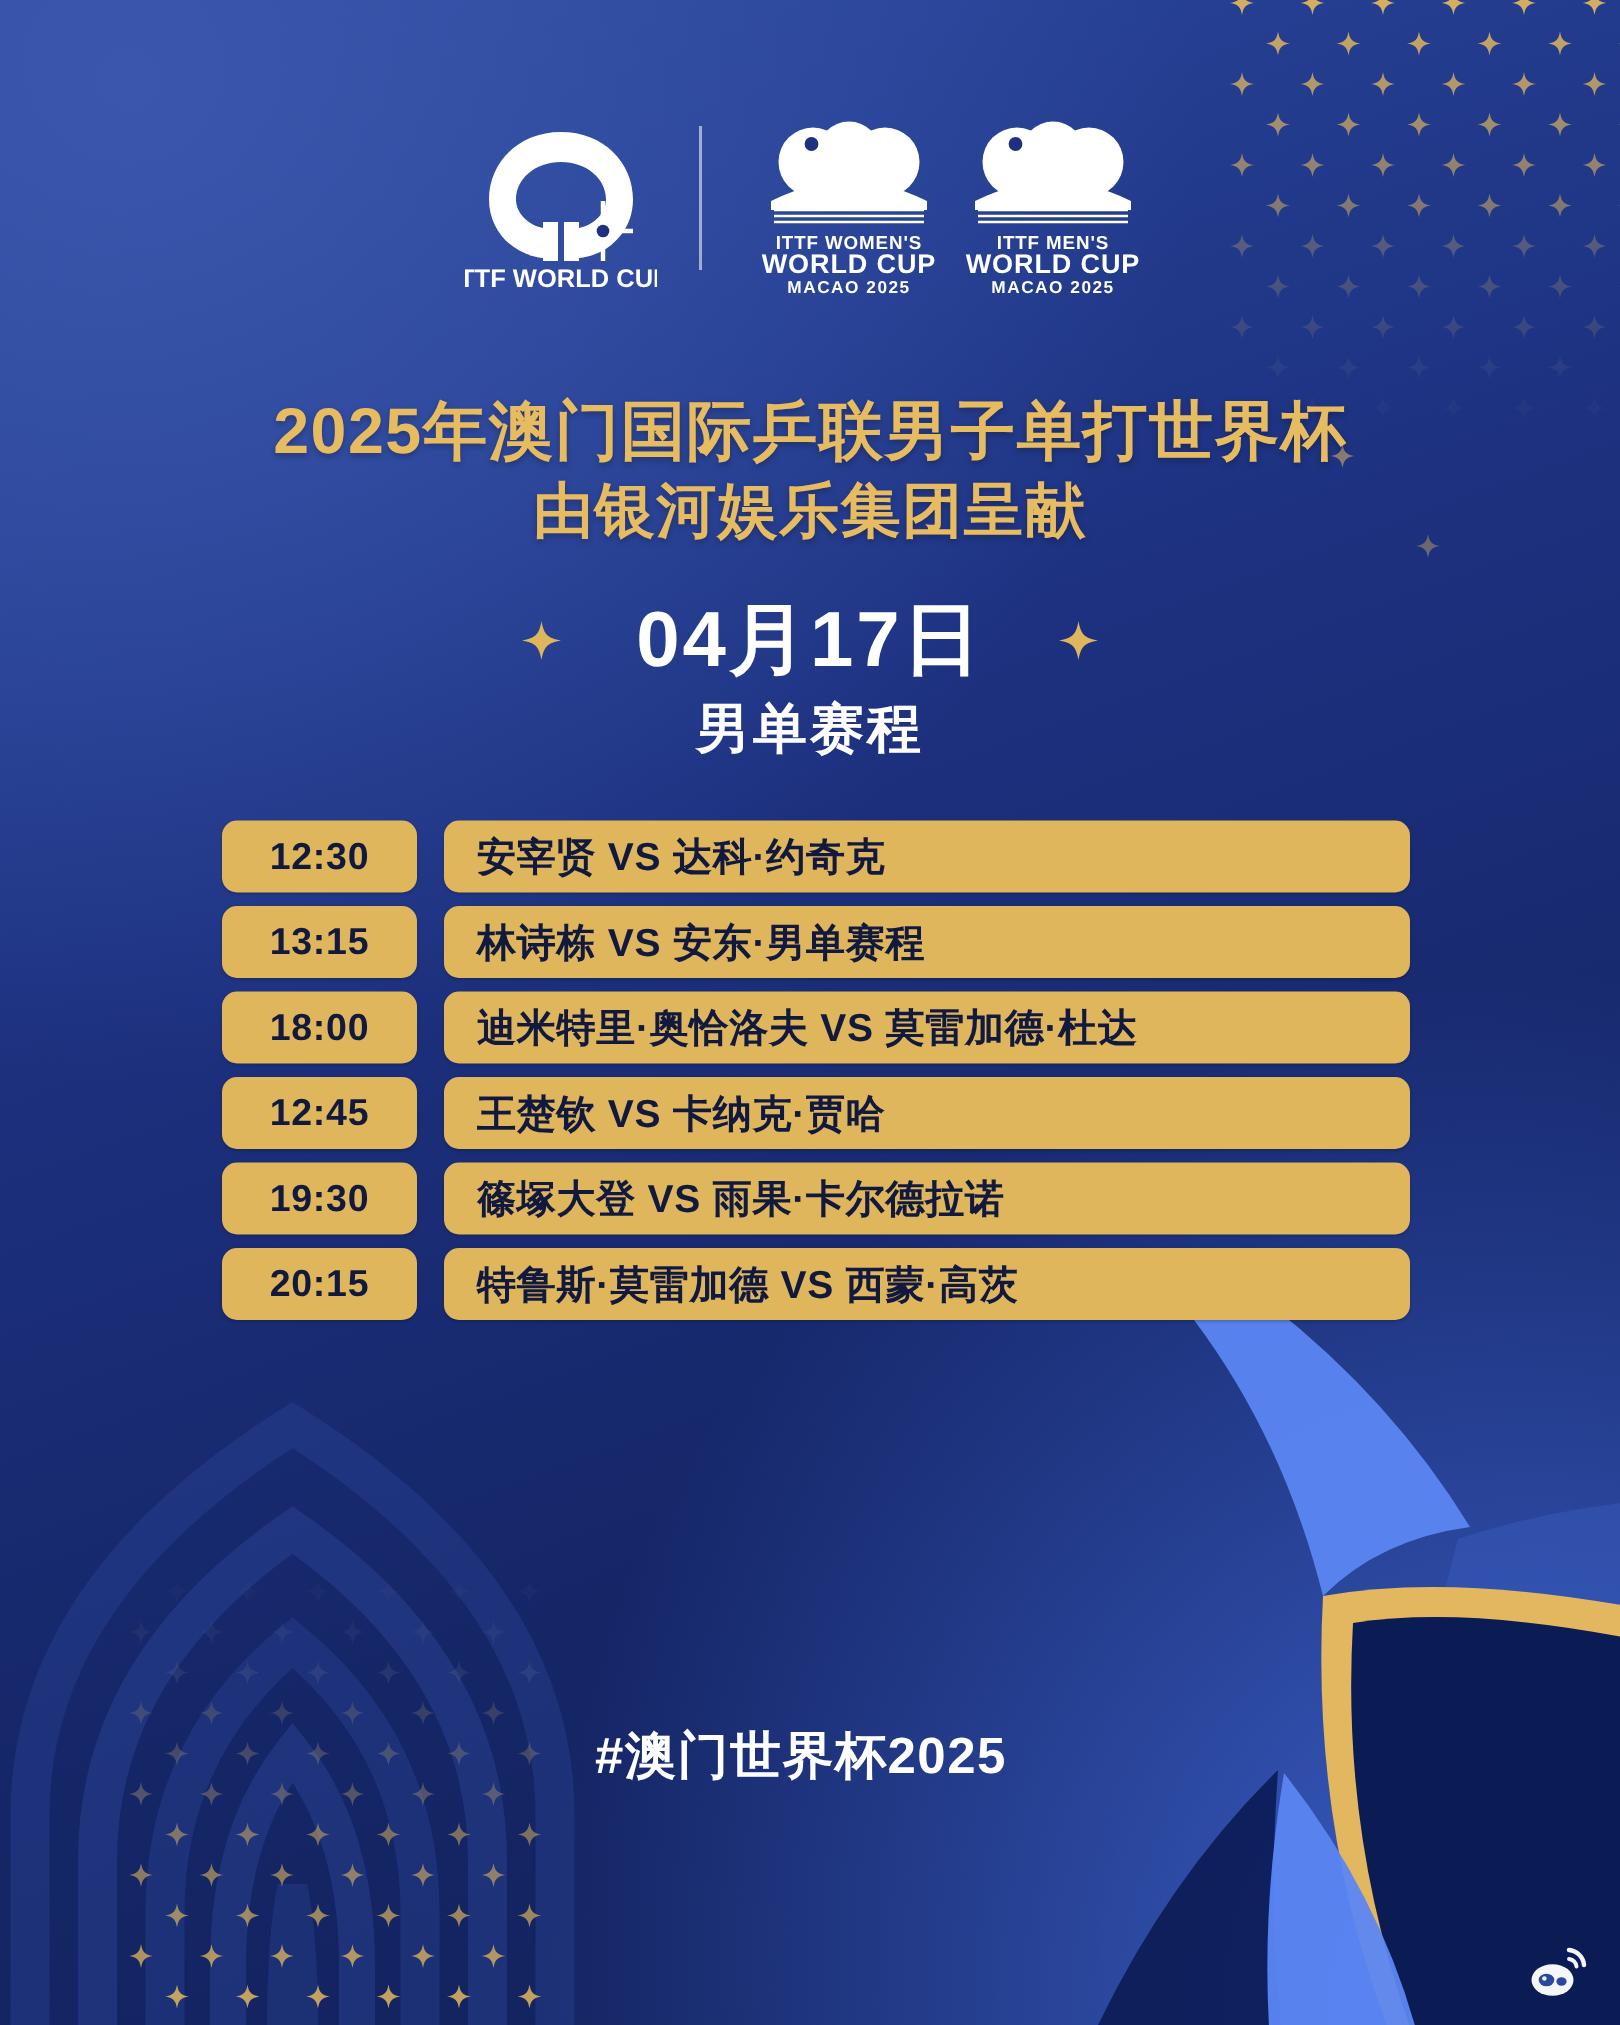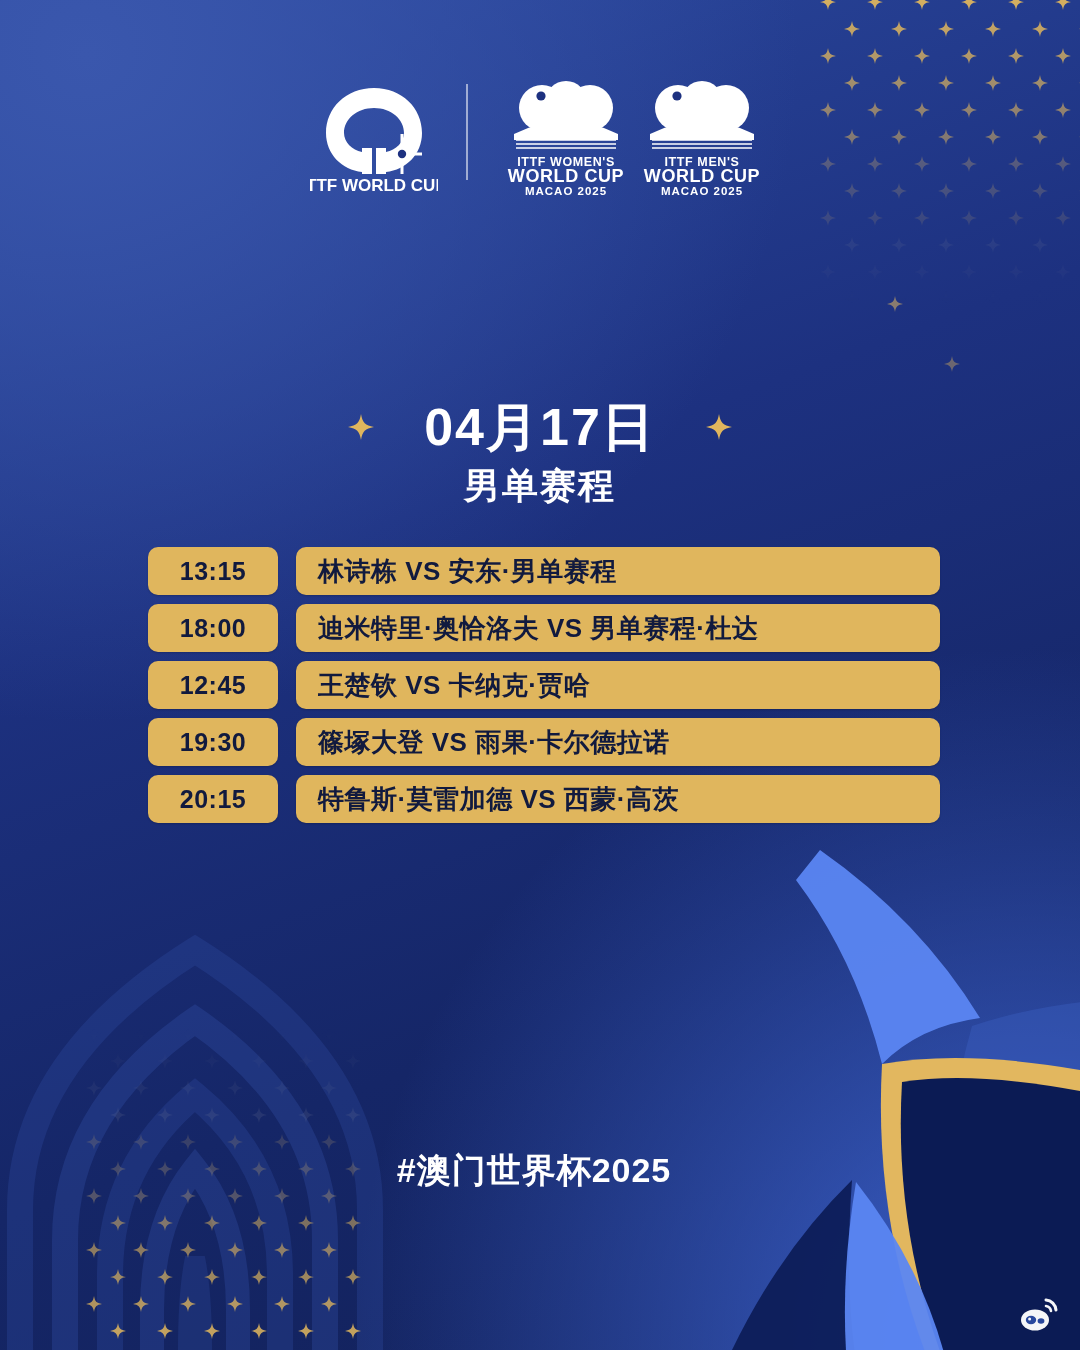--- a/index.html
+++ b/index.html
@@ -947,45 +947,53 @@
         </g>
         <g fill="#ffffff" text-anchor="middle" font-family="Liberation Sans, sans-serif">
           <text x="62" y="88" font-size="12.5" font-weight="bold" letter-spacing=".6">ITTF MEN'S</text>
           <text x="62" y="104" font-size="18" font-weight="bold" letter-spacing=".6">WORLD CUP</text>
           <text x="62" y="117" font-size="11.5" font-weight="bold" letter-spacing="1">MACAO 2025</text>
         </g>
       </svg>
     </div>
   </div>
 
+  <div class="title-block">
+    <div class="title-line">2025年澳门国际乒联男子单打世界杯</div>
+    <div class="title-line second">由银河娱乐集团呈献</div>
+  </div>
 
   <div class="date-row">
     <span class="accent-spark" style="position:static; display:inline-block;">
       <svg viewBox="0 0 24 24" style="width:26px;height:26px;display:block;">
           <path d="M12 0 C13.4 8.2 15.8 10.6 24 12 C15.8 13.4 13.4 15.8 12 24 C10.6 15.8 8.2 13.4 0 12 C8.2 10.6 10.6 8.2 12 0 Z" fill="#e0b65d"></path>
         </svg>
     </span>
     <span class="date-text">04月17日</span>
     <span class="accent-spark" style="position:static; display:inline-block;">
       <svg viewBox="0 0 24 24" style="width:26px;height:26px;display:block;">
           <path d="M12 0 C13.4 8.2 15.8 10.6 24 12 C15.8 13.4 13.4 15.8 12 24 C10.6 15.8 8.2 13.4 0 12 C8.2 10.6 10.6 8.2 12 0 Z" fill="#e0b65d"></path>
         </svg>
     </span>
   </div>
 
   <div class="sub-title">男单赛程</div>
 
   <div class="schedule" id="schedule-list">
       <div class="row">
+        <div class="pill time">12:30</div>
+        <div class="pill match">安宰贤 VS 达科·约奇克</div>
+      </div>
+      <div class="row">
         <div class="pill time">13:15</div>
         <div class="pill match">林诗栋 VS 安东·男单赛程</div>
       </div>
       <div class="row">
         <div class="pill time">18:00</div>
-        <div class="pill match">迪米特里·奥恰洛夫 VS 男单赛程·杜达</div>
+        <div class="pill match">迪米特里·奥恰洛夫 VS 莫雷加德·杜达</div>
       </div>
       <div class="row">
         <div class="pill time">12:45</div>
         <div class="pill match">王楚钦 VS 卡纳克·贾哈</div>
       </div>
       <div class="row">
         <div class="pill time">19:30</div>
         <div class="pill match">篠塚大登 VS 雨果·卡尔德拉诺</div>
       </div>
       <div class="row">

